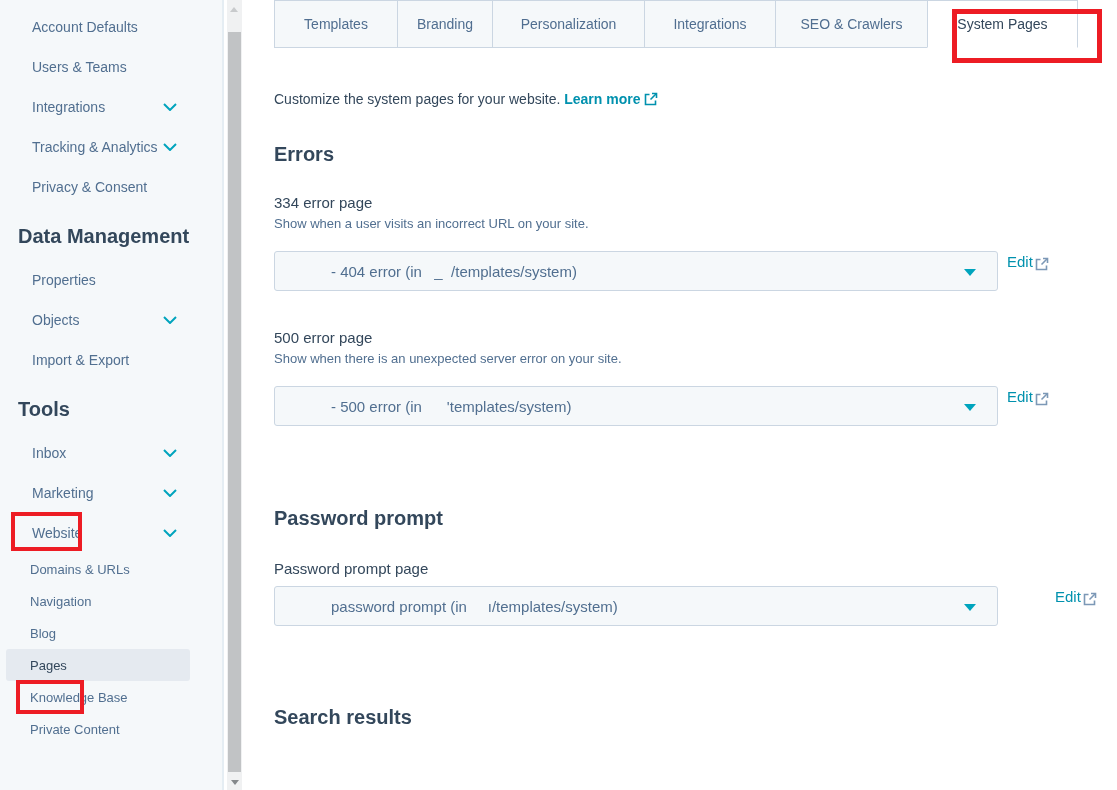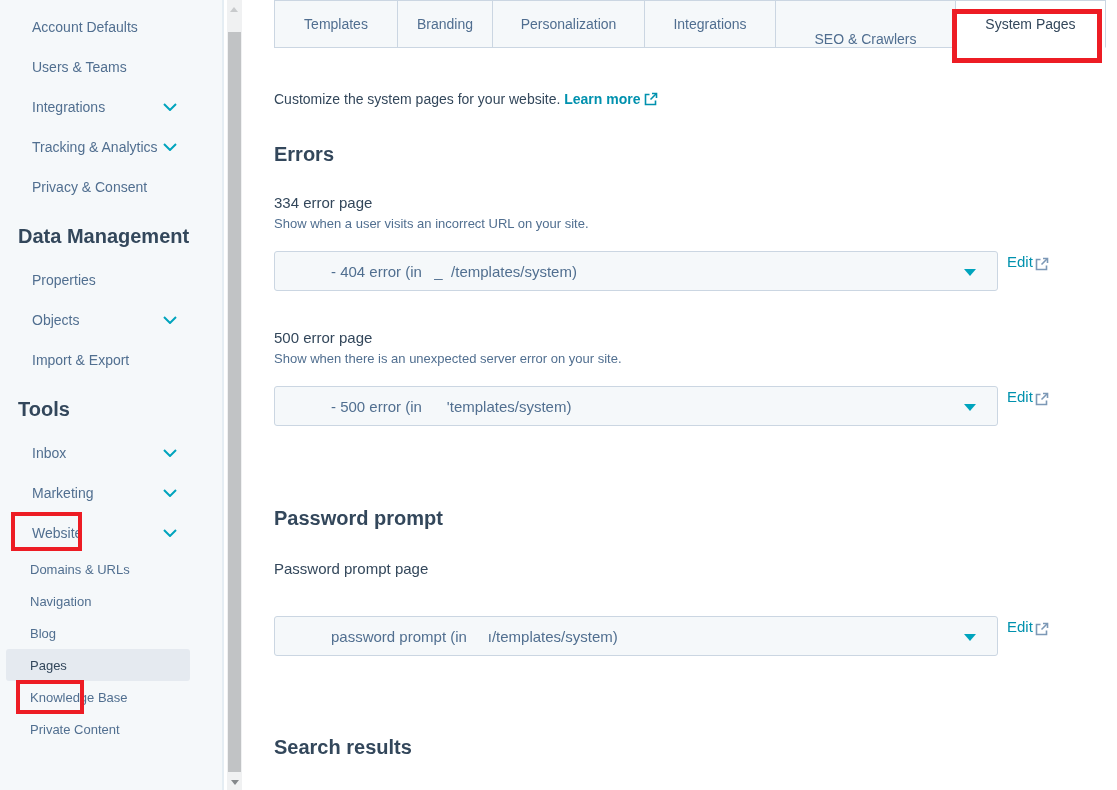--- a/index.html
+++ b/index.html
@@ -63,21 +63,21 @@
     background: #ffffff; padding-left: 32px;
   }
   .tabs { display: flex; }
   .tab {
     height: 48px; display: flex; align-items: center; justify-content: center;
     background: #f5f8fa; border: 1px solid #cbd6e2; margin-left: -1px;
     font-size: 14px; color: #506e90; cursor: pointer;
   }
   .tab:first-child { margin-left: 0; }
   .tab.w1 { width: 124px; } .tab.w2 { width: 96px; } .tab.w3 { width: 153px; }
-  .tab.w4 { width: 132px; } .tab.w5 { width: 181px; align-items: flex-end; } .tab.w6 { width: 151px; }
+  .tab.w4 { width: 132px; } .tab.w5 { width: 153px; } .tab.w6 { width: 151px; }
   .tab.active { background: #ffffff; border-bottom-color: #ffffff; color: #33475b; }
 
   .intro { margin-top: 41px; font-size: 14px; color: #33475b; line-height: 20px; }
   .intro a {
     color: #0091ae; font-weight: bold; text-decoration: none; cursor: pointer;
   }
   .ext-icon { display: inline-block; vertical-align: -2px; margin-left: 4px; }
 
   h2.section-title {
     margin-top: 30px; font-size: 20px; line-height: 26px;
@@ -85,21 +85,21 @@
   }
   h2.mt-pw { margin-top: 79px; }
   h2.mt-search { margin-top: 78px; }
   .field-label { margin-top: 27px; font-size: 15px; line-height: 18px; color: #33475b; }
   .field-label.pw { margin-top: 29px; }
   .field-desc { margin-top: 4px; font-size: 13px; line-height: 16px; color: #516f90; }
   .field-desc.mt500 { margin-top: 4px; }
   .label-500 { margin-top: 38px; }
 
   .select-row { margin-top: 19px; display: flex; align-items: flex-start; }
-  .select-row.pw { margin-top: 38px; }
+  .select-row.pw { margin-top: 8px; gap: 48px; }
   .select {
     position: relative; width: 724px; height: 40px;
     background: #f5f8fa; border: 1px solid #cbd6e2; border-radius: 3px;
     cursor: pointer;
   }
   .select .value {
     position: absolute; left: 56px; top: 11px;
     font-size: 15px; color: #516f90; white-space: pre;
   }
   .select .caret {

